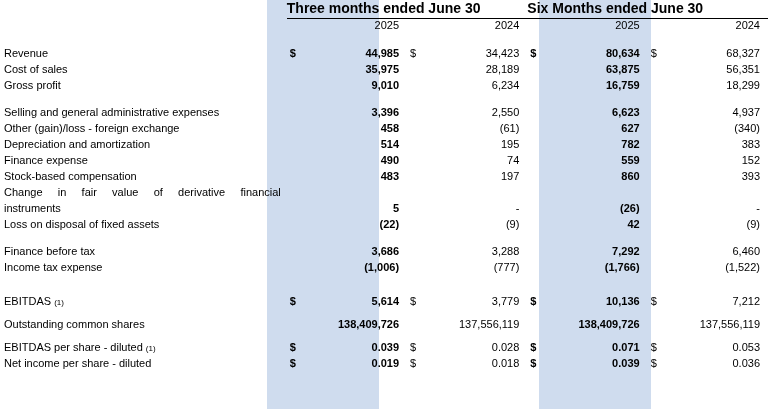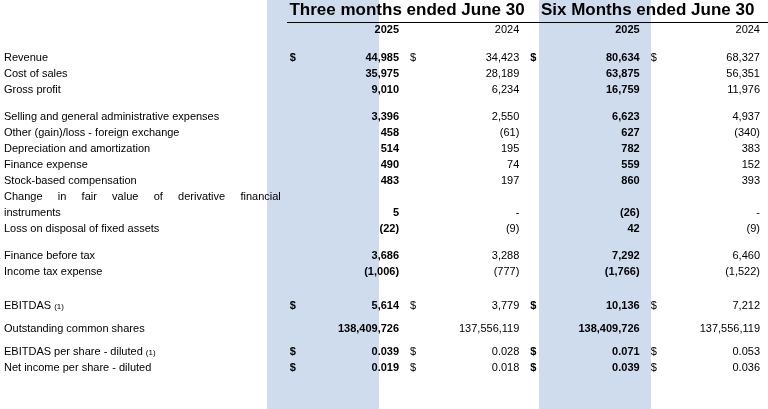--- a/index.html
+++ b/index.html
@@ -20,25 +20,25 @@
 
   table{position:relative;border-collapse:collapse;width:768px;}
   td,th{padding:0;vertical-align:bottom;font-weight:normal;}
 
   
   .c-label{width:267px;}
   .c-cur{width:16px;}
   .c-num{width:96px;}
 
   .hdr{
-    text-align:center;font-weight:bold;font-size:17px;
+    font-weight:bold;font-size:14px;
     padding-bottom:2px;
   }
   .hdr-ul{border-bottom:1px solid #000000;}
-  .yr{text-align:right;font-weight:bold;padding-right:8px;padding-bottom:1px;}
+  .yr{text-align:right;font-weight:normal;padding-right:8px;padding-bottom:1px;}
   .yr-plain{text-align:right;padding-right:8px;padding-bottom:1px;}
 
   .lbl{text-align:left;padding-left:4px;}
   .num{text-align:right;padding-right:8px;}
   .cur{text-align:left;padding-left:3px;}
   .b{font-weight:bold;}
   .row-h{height:16px;}
   .spacer{height:11px;}
   .spacer-sm{height:7px;}
   .just{text-align:justify;text-align-last:justify;padding-left:4px;padding-right:6px;margin-top:16px;}
@@ -115,21 +115,21 @@
 
     <tr class="row-h">
       <td class="lbl">Gross profit</td>
       <td class="cur b"></td>
       <td class="num b">9,010</td>
       <td class="cur"></td>
       <td class="num">6,234</td>
       <td class="cur b"></td>
       <td class="num b">16,759</td>
       <td class="cur"></td>
-      <td class="num">11,976</td>
+      <td class="num">18,299</td>
     </tr>
 
     <tr class="spacer">
           <td colspan="9"></td>
         </tr>
 
     <tr class="row-h">
       <td class="lbl">Selling and general administrative expenses</td>
       <td class="cur b"></td>
       <td class="num b">3,396</td>

